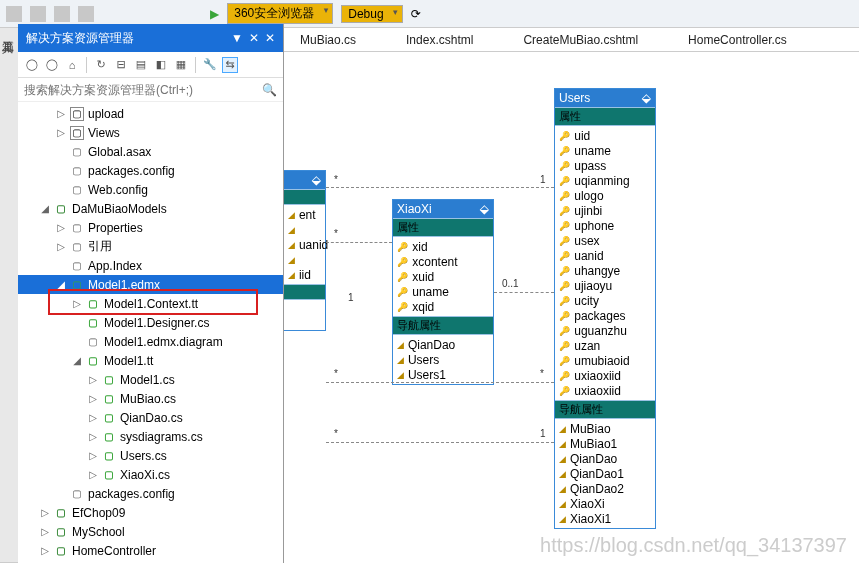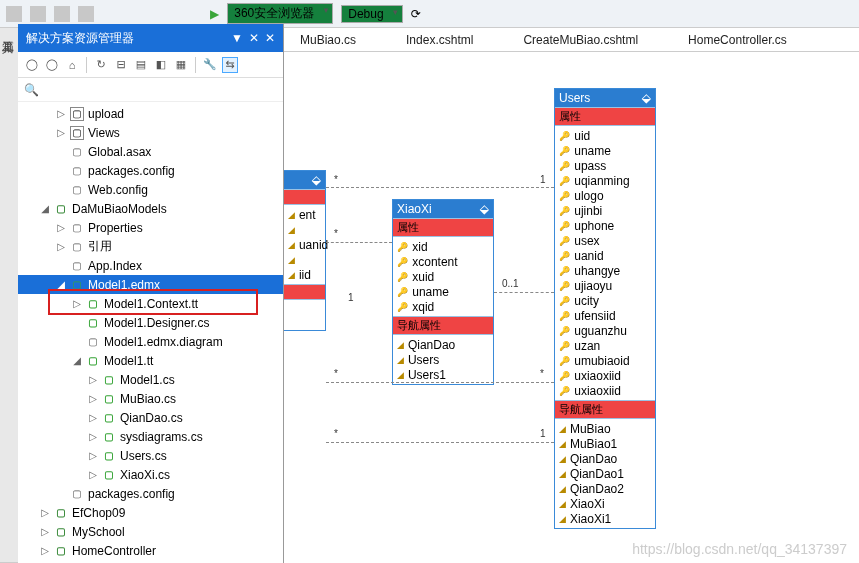--- a/index.html
+++ b/index.html
@@ -1,19 +1,19 @@
 <!DOCTYPE html>
 <html><head>
 <meta charset="utf-8">
 <style>
 *{box-sizing:border-box;margin:0;padding:0;font-family:"Segoe UI","Microsoft YaHei",sans-serif;font-size:12px}
 body{background:#fff;width:859px;height:563px;overflow:hidden;position:relative}
 .topbar{height:28px;background:#eef2f6;border-bottom:1px solid #ccc;display:flex;align-items:center;padding:0 6px;gap:8px}
 .topbar .ico{width:16px;height:16px;background:#c8c8c8}
-.topbar .dropdown{border:1px solid #aaa;padding:1px 18px 1px 6px;background:#15803d;position:relative}
+.topbar .dropdown{border:1px solid #aaa;padding:1px 18px 1px 6px;background:#eab308;position:relative}
 .topbar .dropdown:after{content:"▾";position:absolute;right:4px;top:1px;font-size:9px;color:#555}
 .topbar .play{color:#3aa53a;font-size:12px}
 .tabs{display:flex;height:24px;border-bottom:1px solid #ccc;padding-left:300px;gap:50px;align-items:center}
 .tabs span{color:#222;cursor:pointer}
 .left-gutter{position:absolute;left:0;top:28px;width:18px;height:535px;background:#e8e8e8;writing-mode:vertical-rl;display:flex;flex-direction:column;font-size:10px;color:#444}
 .left-gutter div{padding:4px 2px;border-bottom:1px solid #ccc}
 .panel{position:absolute;left:18px;top:24px;width:266px;height:539px;background:#fff;border-right:1px solid #999}
 .panel-title{height:28px;background:#1a6fd8;color:#fff;display:flex;align-items:center;padding:0 8px;justify-content:space-between}
 .panel-title .r{display:flex;gap:6px;font-size:11px}
 .panel-tool{height:26px;display:flex;align-items:center;gap:4px;padding:0 6px;border-bottom:1px solid #ddd}
@@ -31,27 +31,27 @@
 .f-folder{background:#fff;border:1px solid #888}
 .f-cs{color:#3aa53a;font-weight:bold}
 .f-config{color:#555}
 .f-edmx{color:#3aa53a}
 .f-proj{color:#3a8a3a;font-weight:bold}
 .redbox{position:absolute;border:2px solid #d82020;pointer-events:none}
 .diagram{position:absolute;left:284px;top:52px;right:0;bottom:0;background:#fff}
 .entity{position:absolute;background:#fff;border:1px solid #3a8ad8;font-size:11px}
 .entity-head{background:#2b7dd0;color:#fff;height:18px;display:flex;align-items:center;padding:0 4px;gap:4px;justify-content:space-between}
 .entity-head .eico{width:10px;height:10px;background:#fff;opacity:.8}
-.entity-section{background:#ef4444;padding:1px 4px;border-top:1px solid #9ac2e4;border-bottom:1px solid #9ac2e4;font-size:11px}
+.entity-section{background:#0f766e;padding:1px 4px;border-top:1px solid #9ac2e4;border-bottom:1px solid #9ac2e4;font-size:11px}
 .entity-body{padding:2px 4px}
 .prop{display:flex;align-items:center;gap:4px;height:15px}
 .prop .k{color:#b88a00;font-size:9px}
 .conn{position:absolute;border-top:1px dashed #888;height:0}
 .mult{position:absolute;font-size:10px;color:#333}
-.watermark{position:absolute;right:12px;bottom:6px;color:#ccc;font-size:14px}
+.watermark{position:absolute;right:12px;bottom:6px;color:#ccc;font-size:20px}
 .partial-ent{position:absolute;background:#fff;border:1px solid #3a8ad8;border-left:0;font-size:11px}
 </style>
 </head>
 <body>
 
 <div class="topbar">
   <span class="ico"></span>
   <span class="ico"></span>
   <span class="ico"></span>
   <span class="ico"></span>
@@ -83,20 +83,21 @@
     <span class="tico">↻</span>
     <span class="tico">⊟</span>
     <span class="tico">▤</span>
     <span class="tico">◧</span>
     <span class="tico">▦</span>
     <span class="sep"></span>
     <span class="tico">🔧</span>
     <span class="tico sel">⇆</span>
   </div>
   <div class="search">
+    <input placeholder="搜索解决方案资源管理器(Ctrl+;)" style="">
     <span>🔍</span>
   </div>
   <div class="tree" id="tree">
       <div class="node" style="padding-left: 38px;">
         <span class="arrow">▷</span>
         <span class="fico f-folder">▢</span>
         <span>upload</span>
       </div>
       <div class="node" style="padding-left: 38px;">
         <span class="arrow">▷</span>
@@ -354,21 +355,21 @@
         <div class="prop">
           <span class="k">🔑</span>
           <span>ujiaoyu</span>
         </div>
         <div class="prop">
           <span class="k">🔑</span>
           <span>ucity</span>
         </div>
         <div class="prop">
           <span class="k">🔑</span>
-          <span>ufensiid</span>
+          <span>packages</span>
         </div>
         <div class="prop">
           <span class="k">🔑</span>
           <span>uguanzhu</span>
         </div>
         <div class="prop">
           <span class="k">🔑</span>
           <span>uzan</span>
         </div>
         <div class="prop">

